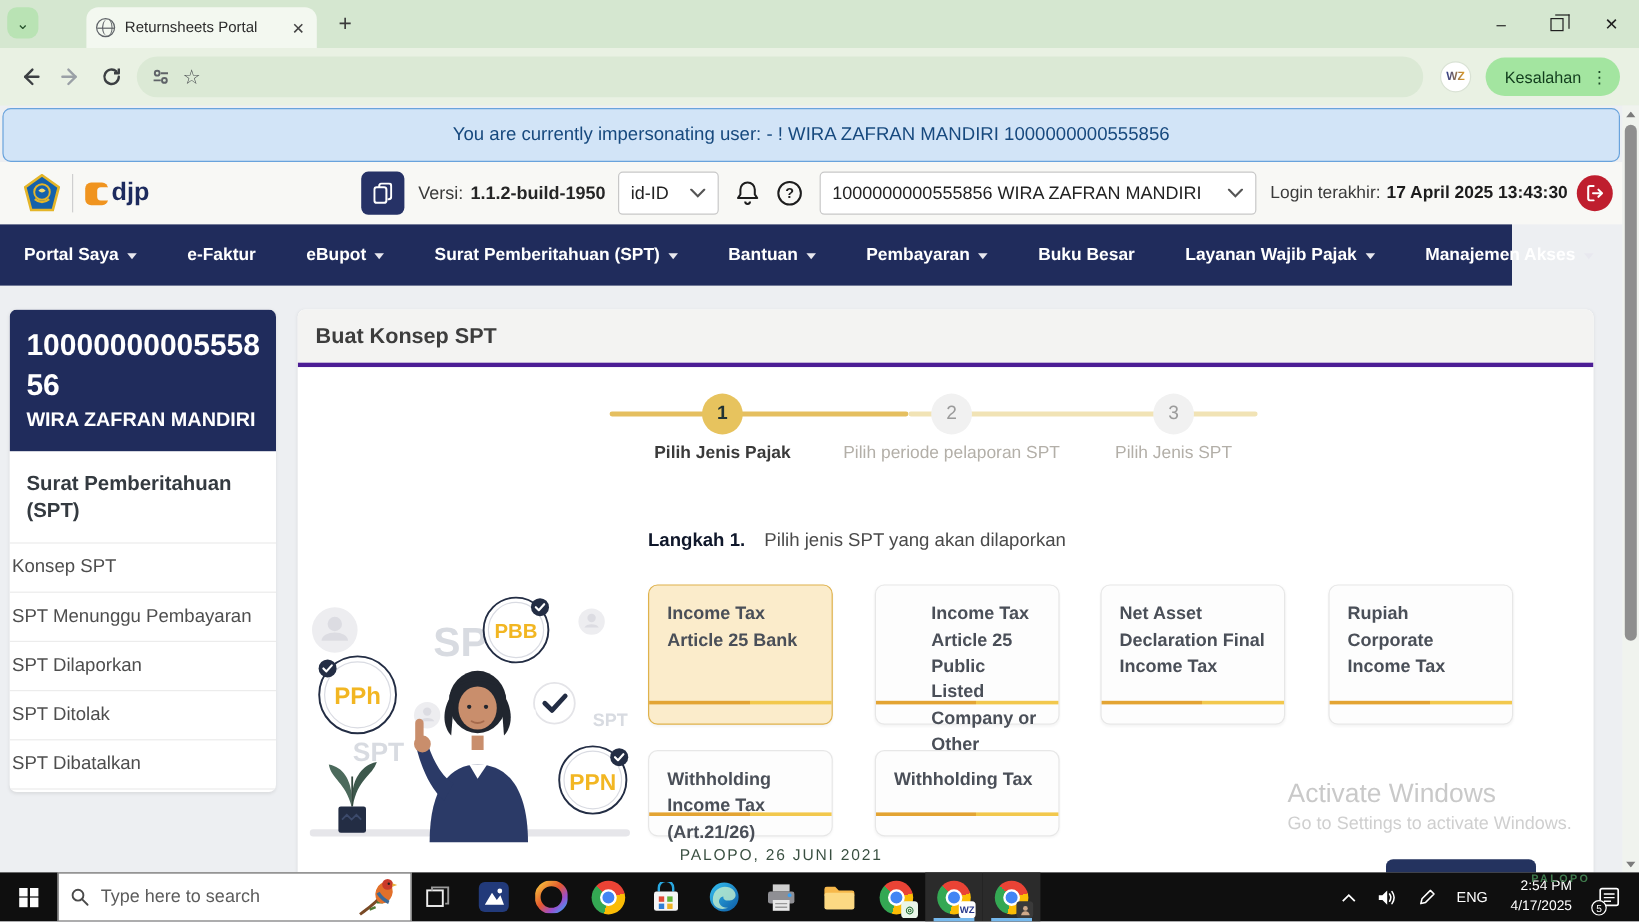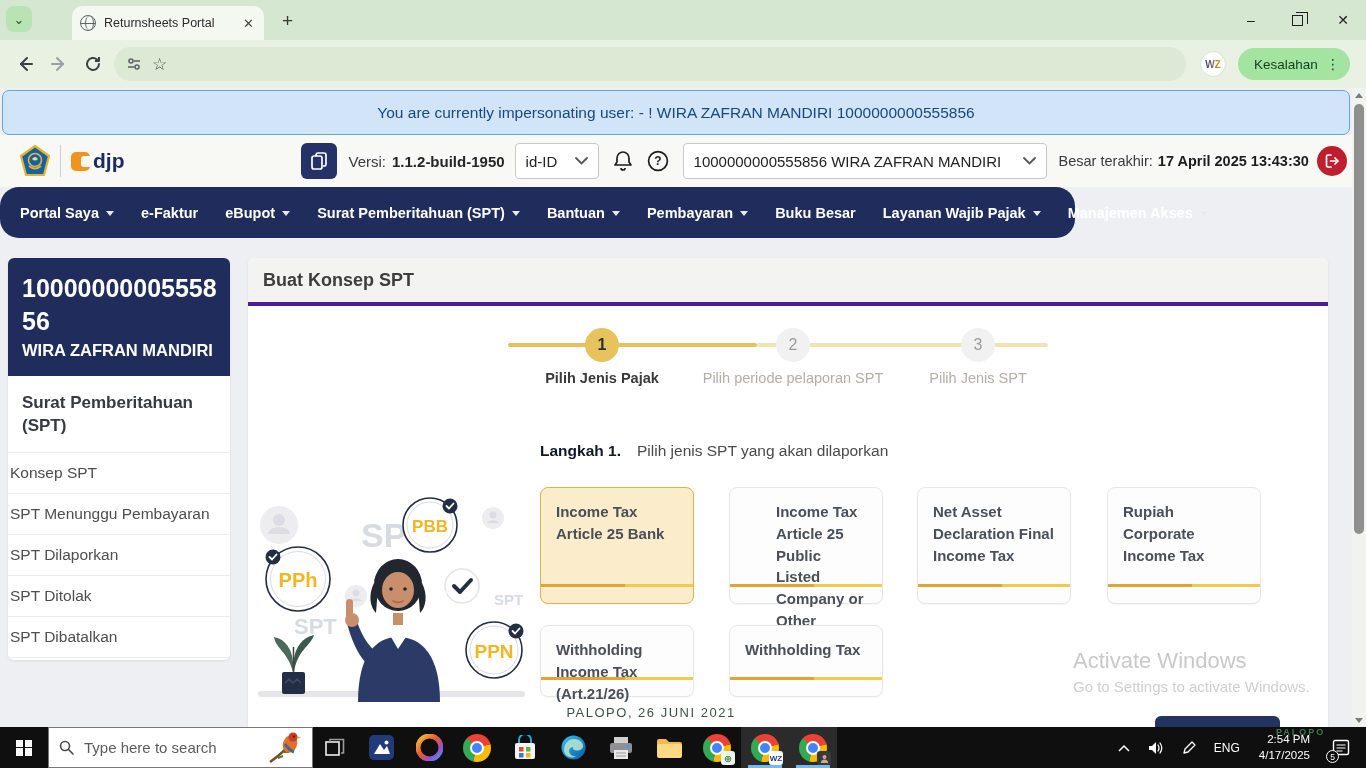--- a/index.html
+++ b/index.html
@@ -51,21 +51,21 @@
   .select-box { height:36px; background:#fff; border:1px solid #c8c8c8; border-radius:4px; display:flex; align-items:center; justify-content:space-between; padding:0 10px; }
   .locale-select { width:84px; margin-left:10px; }
   .select-text { font-size:15px; color:#222; white-space:nowrap; overflow:hidden; }
   .icon-btn { margin-left:14px; display:flex; align-items:center; justify-content:center; }
   .user-select { width:364px; margin-left:14px; }
   .lastlogin-label { font-size:14.5px; color:#3a3a3a; margin-left:12px; white-space:nowrap; }
   .lastlogin-value { font-size:14.5px; font-weight:bold; color:#1d1d1d; margin-left:5px; white-space:nowrap; }
   .logout-btn { width:30px; height:30px; border-radius:50%; background:#bf1e2e; margin-left:8px; display:flex; align-items:center; justify-content:center; flex:none; }
 
   
-  .main-nav { position:absolute; top:187px; left:0; width:1075px; height:51px; background:#202c5c; display:flex; align-items:center; padding-left:20px; gap:27px;border-radius:19px; }
+  .main-nav { position:absolute; top:187px; left:0; width:1260px; height:51px; background:#202c5c; display:flex; align-items:center; padding-left:20px; gap:42px; }
   .nav-item { display:flex; align-items:center; gap:7px; color:#fff; font-size:14.5px; font-weight:bold; white-space:nowrap; }
   .caret { width:0; height:0; border-left:4.5px solid transparent; border-right:4.5px solid transparent; border-top:5px solid #e8e8ef; margin-top:2px; }
 
   
   .sidebar { position:absolute; top:258px; left:8px; width:222px; height:402px; background:#fff; border-radius:6px; box-shadow:0 1px 3px rgba(0,0,0,.08); overflow:hidden; }
   .sidebar-head { background:#202c5c; color:#fff; padding:14px 14px 16px; }
   .sidebar-npwp { font-size:25px; font-weight:bold; line-height:1.3; }
   .sidebar-name { font-size:16.5px; font-weight:600; margin-top:4px; }
   .sidebar-section { padding:16px 14px 14px; font-size:17px; font-weight:bold; color:#343a40; line-height:1.35; border-bottom:1px solid #ececec; }
   .sidebar-item { padding:11px 6px 11px 2px; font-size:15.5px; color:#4e4e4e; border-bottom:1px solid #ececec; }
@@ -108,21 +108,21 @@
   .page-scrollbar { position:absolute; top:88px; right:0; width:14px; height:639px; background:#f0f3ee; z-index:7; }
   .sb-arrow { position:absolute; left:0; width:14px; height:14px; display:flex; align-items:center; justify-content:center; }
   .sb-arrow svg { display:block; }
   .sb-thumb { position:absolute; left:2px; top:16px; width:10px; height:430px; background:#8f8f8f; border-radius:5px; }
 
   
   .taskbar { position:absolute; left:0; top:727px; width:1366px; height:41px; background:#0f0f0f; display:flex; align-items:stretch; z-index:10; }
   .tb-start { width:48px; display:flex; align-items:center; justify-content:center; }
   .win-logo { width:16px; height:16px; display:grid; grid-template-columns:1fr 1fr; grid-template-rows:1fr 1fr; gap:1.5px; }
   .win-logo div { background:#fdfdfd; }
-  .tb-search { width:265px; background:#fff; border:1px solid #777; display:flex; align-items:center; padding:0 10px; gap:10px; position:relative; }
+  .tb-search { width:295px; background:#fff; border:1px solid #777; display:flex; align-items:center; padding:0 10px; gap:10px; position:relative; }
   .tb-search-text { font-size:15px; color:#5c5c5c; flex:1; white-space:nowrap; }
   .tb-taskview { width:44px; display:flex; align-items:center; justify-content:center; }
   .tb-icon { width:48px; display:flex; align-items:center; justify-content:center; position:relative; }
   .tb-icon.active { background:#2b2b2b; }
   .tb-icon.active::after { content:""; position:absolute; bottom:0; left:7px; right:7px; height:3px; background:#76b9ed; }
   .chrome-ball { width:28px; height:28px; border-radius:50%; background:conic-gradient(from -45deg, #ea4335 0 120deg, #fbbc05 120deg 240deg, #34a853 240deg 360deg); position:relative; }
   .chrome-ball::after { content:""; position:absolute; left:7px; top:7px; width:14px; height:14px; border-radius:50%; background:#4285f4; border:2.5px solid #fff; box-sizing:border-box; }
   .overlay-badge { position:absolute; right:6px; bottom:3px; width:14px; height:14px; border-radius:3px; background:#fff; font-size:8px; font-weight:bold; color:#2a3a8c; display:flex; align-items:center; justify-content:center; z-index:2; }
   .tb-tray { margin-left:auto; display:flex; align-items:center; gap:4px; padding-right:6px; }
   .tray-item { color:#fff; display:flex; align-items:center; justify-content:center; padding:0 7px; height:41px; }
@@ -231,21 +231,21 @@
           <circle cx="11" cy="11" r="9.4" fill="none" stroke="#1d1d1d" stroke-width="1.7"></circle>
           <text x="11" y="15.4" text-anchor="middle" font-size="12" font-weight="bold" fill="#1d1d1d" font-family="Liberation Sans, sans-serif">?</text>
         </svg>
     </div>
     <div class="select-box user-select">
       <span class="select-text">1000000000555856 WIRA ZAFRAN MANDIRI</span>
       <svg width="13" height="8" viewBox="0 0 13 8">
           <path d="M1 1 L6.5 6.5 L12 1" fill="none" stroke="#555" stroke-width="1.8" stroke-linecap="round"></path>
         </svg>
     </div>
-    <span class="lastlogin-label">Besar terakhir:</span>
+    <span class="lastlogin-label">Login terakhir:</span>
     <span class="lastlogin-value">17 April 2025 13:43:30</span>
     <div class="logout-btn">
       <svg width="14" height="14" viewBox="0 0 14 14">
           <path d="M6 1 H3 a1.5 1.5 0 0 0-1.5 1.5 v9 A1.5 1.5 0 0 0 3 13 h3" fill="none" stroke="#fff" stroke-width="1.7" stroke-linecap="round"></path>
           <line x1="5.5" y1="7" x2="12.5" y2="7" stroke="#fff" stroke-width="1.7" stroke-linecap="round"></line>
           <path d="M10 4 L13 7 L10 10" fill="none" stroke="#fff" stroke-width="1.7" stroke-linecap="round" stroke-linejoin="round"></path>
         </svg>
     </div>
   </div>
 

